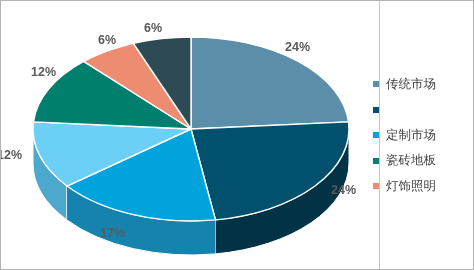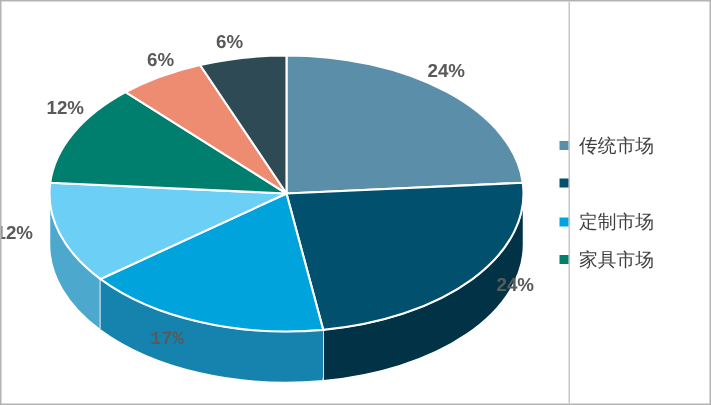--- a/index.html
+++ b/index.html
@@ -86,21 +86,21 @@
           <path d="M 190 128 L 214.47391247382544 218.8896004561496 A 158 92 0 0 1 66.03410609107426 185.04087836639138 Z" fill="#00a3dc" stroke="#ffffff" stroke-width="1.4" stroke-linejoin="round"></path>
           <path d="M 190 128 L 66.03410609107426 185.04087836639138 A 158 92 0 0 1 32.47746907555057 120.85308604941144 Z" fill="#6bcff6" stroke="#ffffff" stroke-width="1.4" stroke-linejoin="round"></path>
           <path d="M 190 128 L 32.47746907555057 120.85308604941144 A 158 92 0 0 1 82.70437931519002 60.46661535412967 Z" fill="#007f6e" stroke="#ffffff" stroke-width="1.4" stroke-linejoin="round"></path>
           <path d="M 190 128 L 82.70437931519002 60.46661535412967 A 158 92 0 0 1 132.38505884734045 42.334746287015335 Z" fill="#ee8c72" stroke="#ffffff" stroke-width="1.4" stroke-linejoin="round"></path>
           <path d="M 190 128 L 132.38505884734045 42.334746287015335 A 158 92 0 0 1 189.99999999999997 36 Z" fill="#2e4b55" stroke="#ffffff" stroke-width="1.4" stroke-linejoin="round"></path>
         </g>
       </svg>
 
     <div class="pct-label" style="left:284px; top:40px;">24%</div>
     <div class="pct-label" style="left:330px; top:183px;">24%</div>
-    <div class="pct-label" style="left:99px; top:219px;font-family:Liberation Mono, monospace;">17%</div>
+    <div class="pct-label" style="left:99px; top:226px;">17%</div>
     <div class="pct-label" style="left:-4px; top:148px;">12%</div>
     <div class="pct-label" style="left:30px; top:65px;">12%</div>
     <div class="pct-label" style="left:97px; top:33px;">6%</div>
     <div class="pct-label" style="left:143px; top:21px;">6%</div>
   </div>
 
   <div id="legend-divider"></div>
 
   <div id="legend">
     <div class="legend-item">
@@ -109,17 +109,21 @@
     </div>
     <div class="legend-item">
       <span class="legend-swatch" style="background: rgb(0, 80, 110);"></span>
     </div>
     <div class="legend-item">
       <span class="legend-swatch" style="background: rgb(0, 163, 220);"></span>
       <span class="legend-text">定制市场</span>
     </div>
     <div class="legend-item">
       <span class="legend-swatch" style="background: rgb(0, 127, 110);"></span>
-      <span class="legend-text">家具市场</span>
+      <span class="legend-text">瓷砖地板</span>
+    </div>
+    <div class="legend-item">
+      <span class="legend-swatch" style="background: rgb(238, 140, 114);"></span>
+      <span class="legend-text">灯饰照明</span>
     </div>
   </div>
 
 </div>
 
 </body></html>

